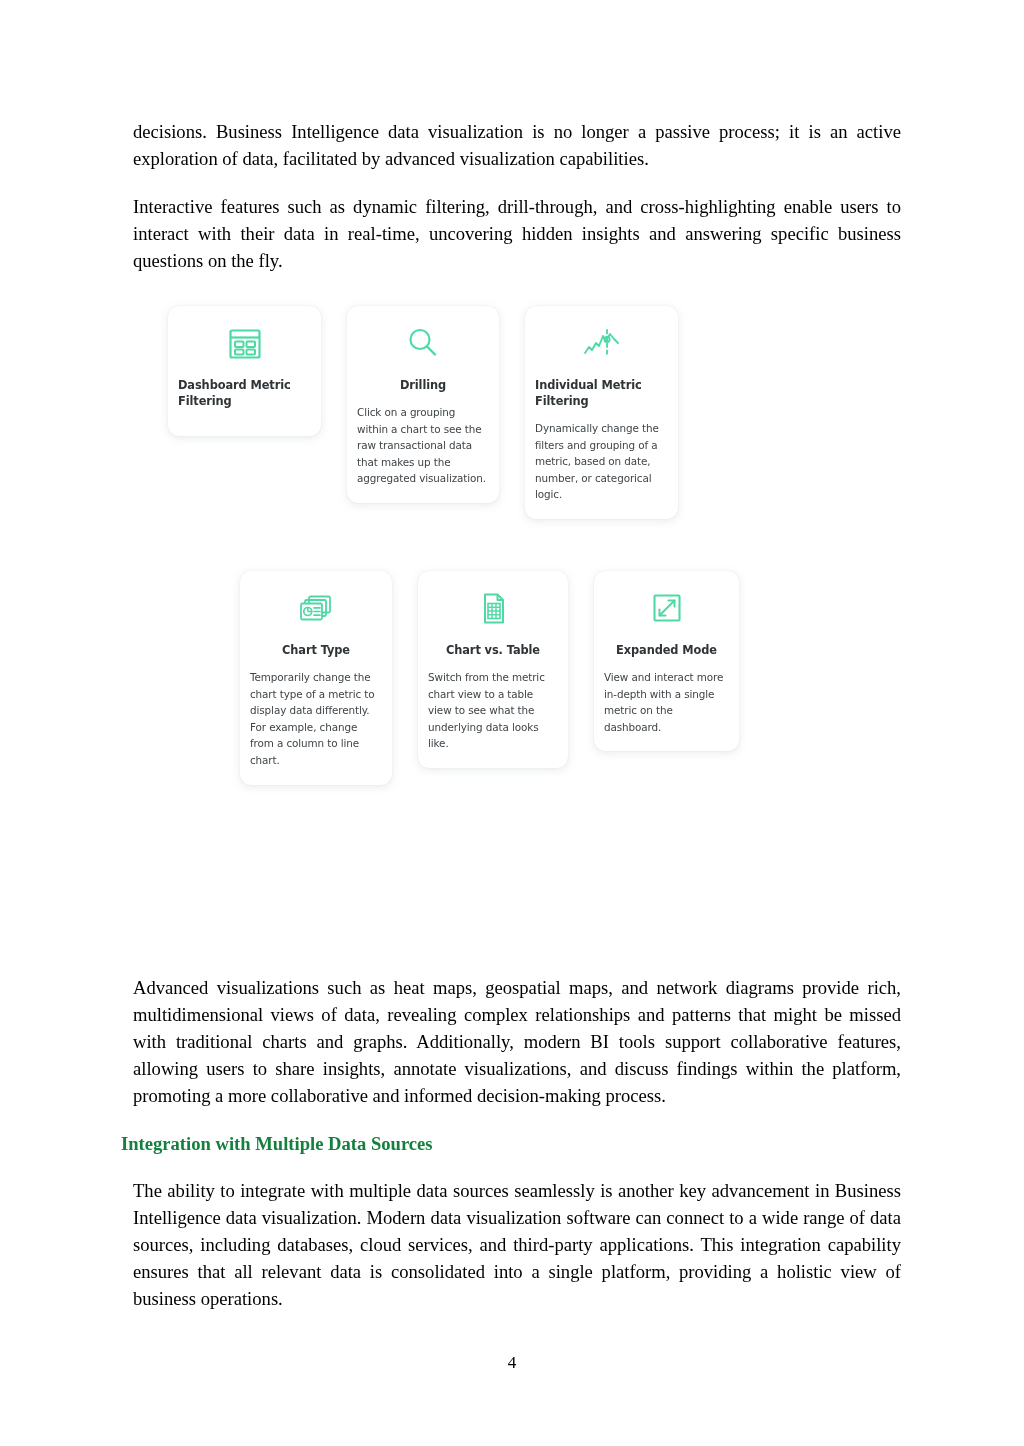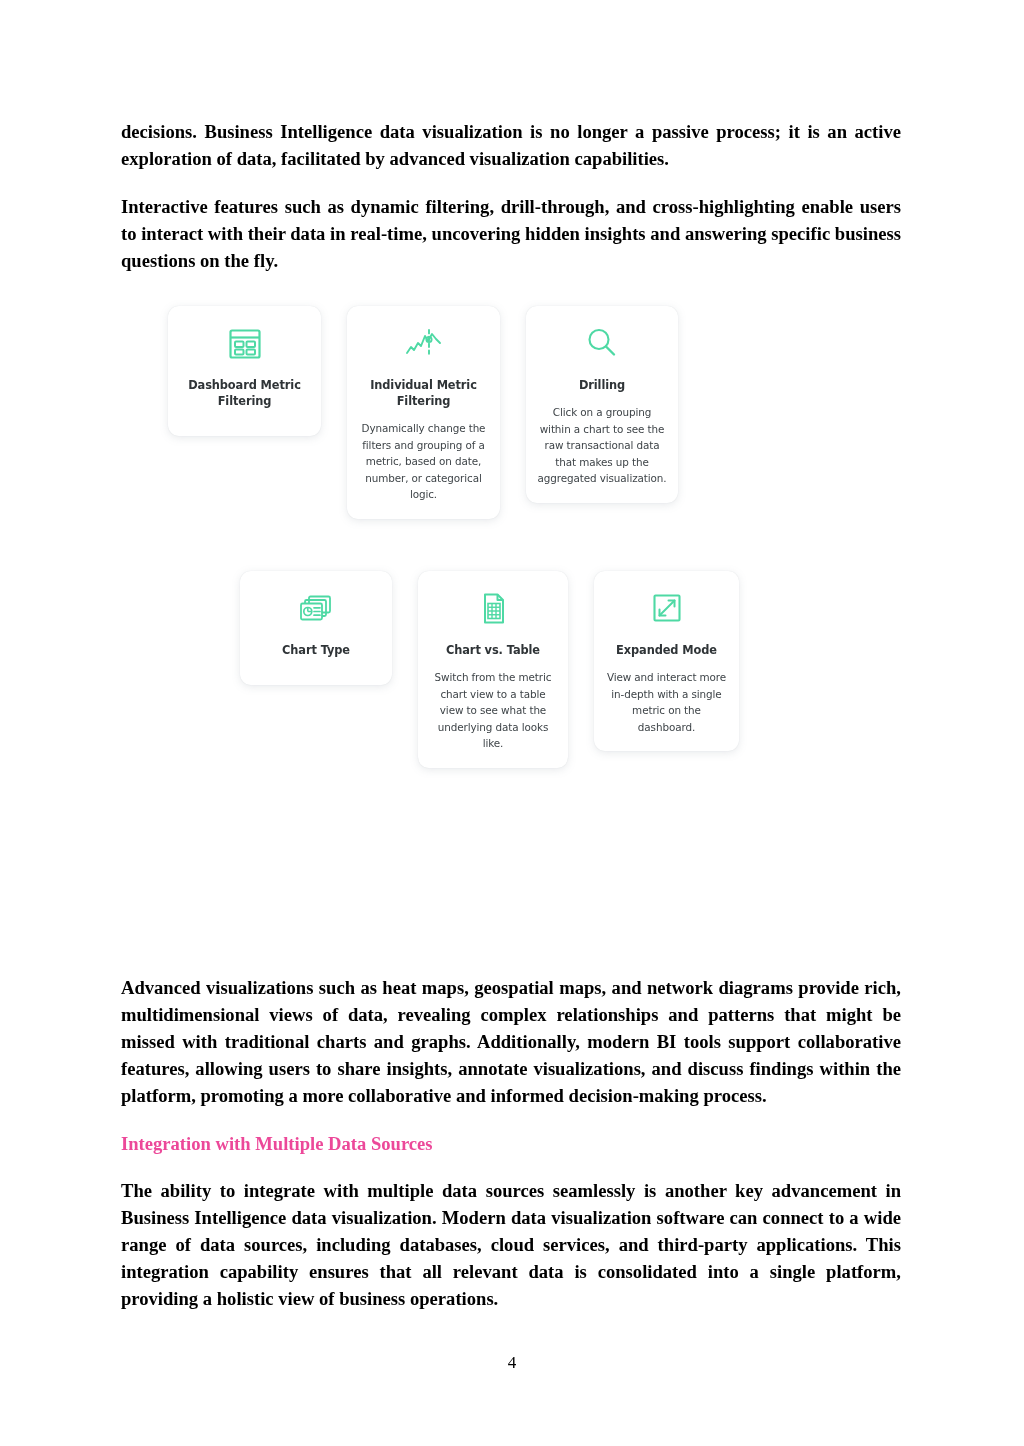--- a/index.html
+++ b/index.html
@@ -26,32 +26,31 @@
     left: 121px;
     top: 118px;
     width: 780px;
   }
   p.body-text {
     font-family: "Liberation Serif", "DejaVu Serif", serif;
     font-size: 18.6px;
     line-height: 27px;
     color: #000000;
     text-align: justify;
-    margin: 0 0 21px 0;
+    margin: 0 0 21px 12px;
     -webkit-hyphens: none;
     hyphens: none;
-    font-weight: bold;
   }
   p.body-text.last-in-block { margin-bottom: 0; }
   h2.section-heading {
     font-family: "Liberation Serif", "DejaVu Serif", serif;
     font-size: 18.6px;
     line-height: 27px;
     font-weight: bold;
-    color: #ec4899;
+    color: #15803d;
     margin: 0 0 20px 0;
     text-align: left;
   }
 
   
   .graphic {
     position: absolute;
     left: 0;
     top: 188px;
     width: 780px;
@@ -69,21 +68,21 @@
     background: #ffffff;
     border-radius: 11px;
     box-shadow: 0 2px 9px rgba(120,130,140,0.17), 0 0 1px rgba(120,130,140,0.22);
     width: 140px;
     box-sizing: border-box;
     padding: 18px 10px 16px 10px;
     margin-right: 26px;
     display: flex;
     flex-direction: column;
     align-items: center;
-    text-align: center;
+    text-align: left;
   }
   .card:last-child { margin-right: 0; }
 
   .card-icon {
     height: 40px;
     display: flex;
     align-items: center;
     justify-content: center;
     margin-bottom: 13px;
   }
@@ -136,41 +135,41 @@
               <line x1="4.5" y1="12.5" x2="33.5" y2="12.5" stroke="#4ed9a4" stroke-width="2.2"></line>
               <rect x="9" y="16.5" width="8.5" height="5.5" rx="1" fill="none" stroke="#4ed9a4" stroke-width="2"></rect>
               <rect x="20.5" y="16.5" width="8.5" height="5.5" rx="1" fill="none" stroke="#4ed9a4" stroke-width="2"></rect>
               <rect x="9" y="24.5" width="8.5" height="5" rx="1" fill="none" stroke="#4ed9a4" stroke-width="2"></rect>
               <rect x="20.5" y="24.5" width="8.5" height="5" rx="1" fill="none" stroke="#4ed9a4" stroke-width="2"></rect>
             </svg>
           </div>
           <div class="card-title">Dashboard Metric Filtering</div>
         </div>
 
+        <div class="card" style="width:152px;">
+          <div class="card-icon">
+            <svg width="40" height="40" viewBox="0 0 40 40" aria-hidden="true">
+              <circle cx="17" cy="15.5" r="9.5" fill="none" stroke="#4ed9a4" stroke-width="2.1"></circle>
+              <line x1="24" y1="22.5" x2="32" y2="30.5" stroke="#4ed9a4" stroke-width="2.4" stroke-linecap="round"></line>
+            </svg>
+          </div>
+          <div class="card-title">Drilling</div>
+          <div class="card-desc">Click on a grouping within a chart to see the raw transactional data that makes up the aggregated visualization.</div>
+        </div>
+
         <div class="card" style="width:153px;">
           <div class="card-icon">
             <svg width="44" height="38" viewBox="0 0 44 38" aria-hidden="true">
               <polyline points="5,28 9,22 12,25 16,18 19,21 23,11 26,16 30,9 34,14 38,18" fill="none" stroke="#4ed9a4" stroke-width="1.9" stroke-linejoin="round" stroke-linecap="round"></polyline>
               <line x1="27" y1="5" x2="27" y2="30" stroke="#4ed9a4" stroke-width="1.9" stroke-dasharray="3.4 3.4" stroke-linecap="round"></line>
               <circle cx="27" cy="14.5" r="2.6" fill="none" stroke="#4ed9a4" stroke-width="1.9"></circle>
             </svg>
           </div>
           <div class="card-title">Individual Metric Filtering</div>
           <div class="card-desc">Dynamically change the filters and grouping of a metric, based on date, number, or categorical logic.</div>
-        </div>
-
-        <div class="card" style="width:152px;">
-          <div class="card-icon">
-            <svg width="40" height="40" viewBox="0 0 40 40" aria-hidden="true">
-              <circle cx="17" cy="15.5" r="9.5" fill="none" stroke="#4ed9a4" stroke-width="2.1"></circle>
-              <line x1="24" y1="22.5" x2="32" y2="30.5" stroke="#4ed9a4" stroke-width="2.4" stroke-linecap="round"></line>
-            </svg>
-          </div>
-          <div class="card-title">Drilling</div>
-          <div class="card-desc">Click on a grouping within a chart to see the raw transactional data that makes up the aggregated visualization.</div>
         </div>
 
 
       </div>
 
       <div class="card-row row-2">
 
         <div class="card" style="width:152px;">
           <div class="card-icon">
             <svg width="42" height="38" viewBox="0 0 42 38" aria-hidden="true">
@@ -179,20 +178,21 @@
               <rect x="6" y="13.5" width="21" height="16" rx="1.5" fill="#ffffff" stroke="#4ed9a4" stroke-width="1.8"></rect>
               <circle cx="12.8" cy="21.5" r="4" fill="none" stroke="#4ed9a4" stroke-width="1.7"></circle>
               <line x1="12.8" y1="21.5" x2="12.8" y2="17.5" stroke="#4ed9a4" stroke-width="1.5"></line>
               <line x1="12.8" y1="21.5" x2="16.6" y2="21.5" stroke="#4ed9a4" stroke-width="1.5"></line>
               <line x1="19" y1="17.8" x2="25" y2="17.8" stroke="#4ed9a4" stroke-width="1.7" stroke-linecap="round"></line>
               <line x1="19" y1="21.5" x2="25" y2="21.5" stroke="#4ed9a4" stroke-width="1.7" stroke-linecap="round"></line>
               <line x1="19" y1="25.2" x2="25" y2="25.2" stroke="#4ed9a4" stroke-width="1.7" stroke-linecap="round"></line>
             </svg>
           </div>
           <div class="card-title">Chart Type</div>
+          <div class="card-desc">Temporarily change the chart type of a metric to display data differently. For example, change from a column to line chart.</div>
         </div>
 
         <div class="card" style="width:150px;">
           <div class="card-icon">
             <svg width="36" height="40" viewBox="0 0 36 40" aria-hidden="true">
               <path d="M10 5.5 H22.5 L28 11 V33.5 H10 Z" fill="none" stroke="#4ed9a4" stroke-width="2" stroke-linejoin="round"></path>
               <polyline points="22.5,5.5 22.5,11 28,11" fill="none" stroke="#4ed9a4" stroke-width="2" stroke-linejoin="round"></polyline>
               <rect x="13" y="14.5" width="12" height="15" fill="none" stroke="#4ed9a4" stroke-width="1.6"></rect>
               <line x1="17" y1="14.5" x2="17" y2="29.5" stroke="#4ed9a4" stroke-width="1.4"></line>
               <line x1="21" y1="14.5" x2="21" y2="29.5" stroke="#4ed9a4" stroke-width="1.4"></line>

